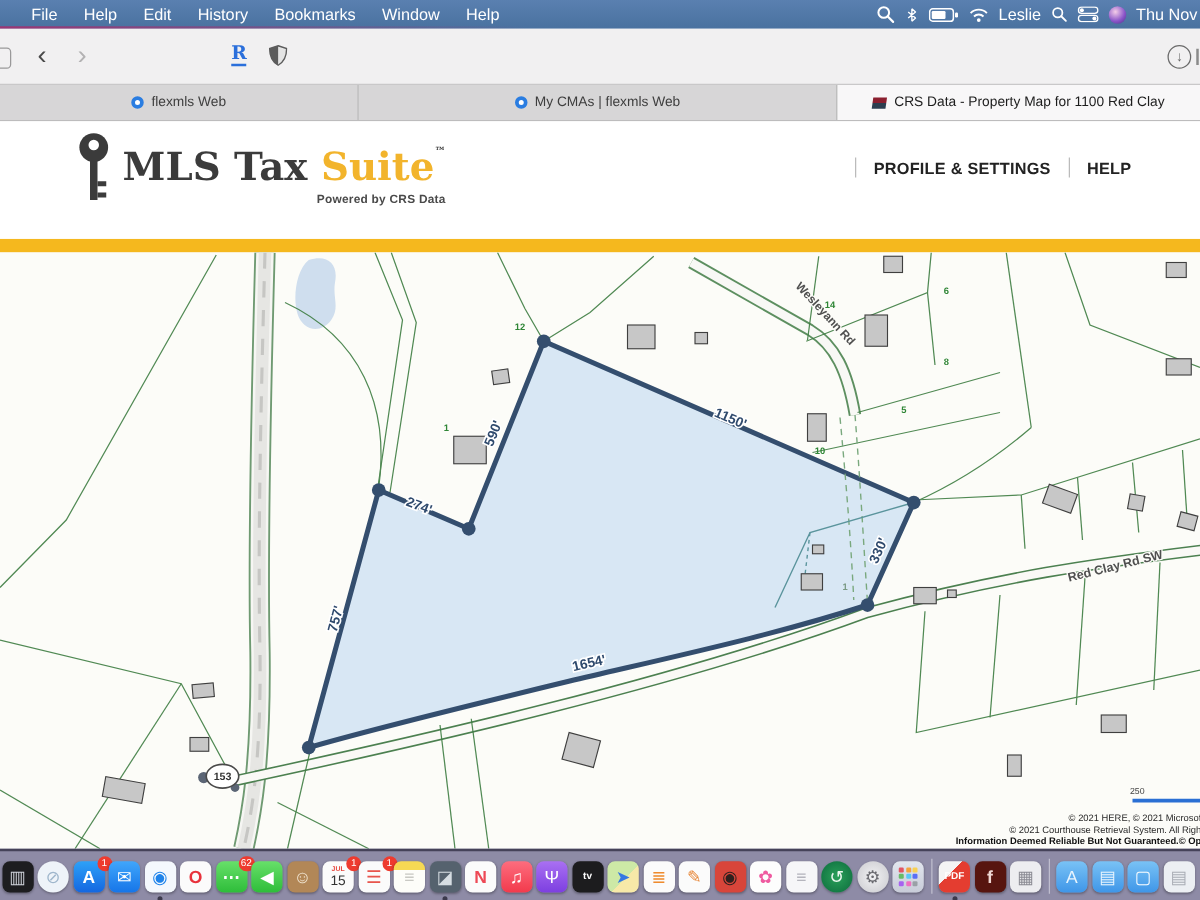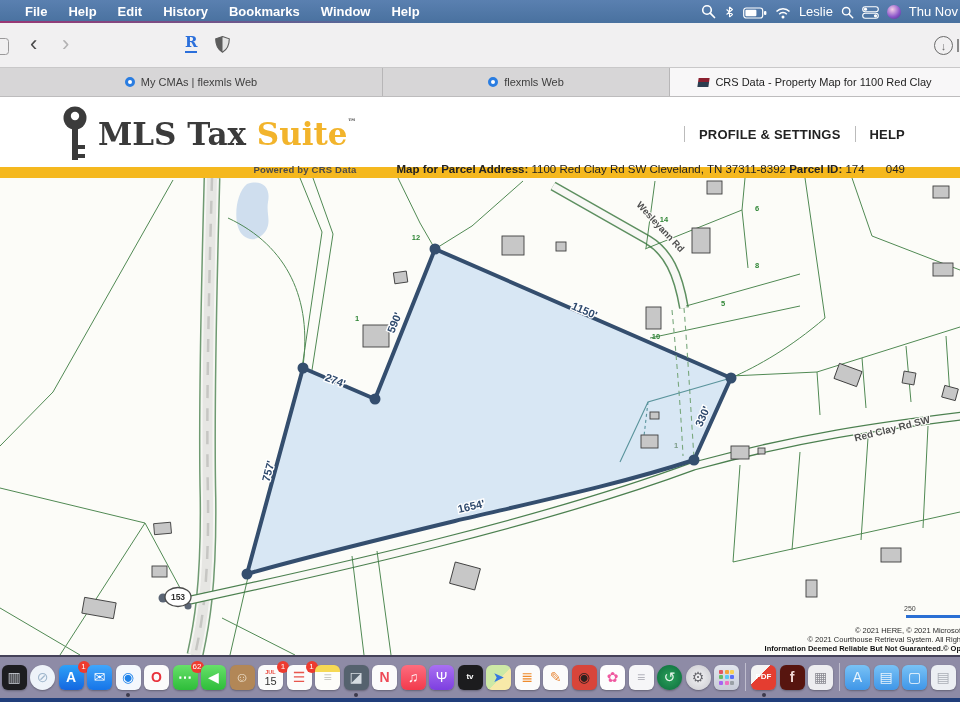--- a/index.html
+++ b/index.html
@@ -1,23 +1,23 @@
 <!DOCTYPE html>
 <html><head>
 <meta charset="utf-8">
 <style>
   html,body{margin:0;padding:0;}
   body{width:960px;height:720px;overflow:hidden;position:relative;background:#fff;
        font-family:"Liberation Sans",sans-serif;-webkit-font-smoothing:antialiased;}
   
   .menubar{height:23px;background:linear-gradient(180deg,#5a80b0,#49719f);color:#fff;
            display:flex;align-items:center;font-size:13px;position:relative;}
-  .menubar-left{display:flex;gap:21px;padding-left:25px;align-items:center;font-weight:bold;}
+  .menubar-left{display:flex;gap:21px;padding-left:25px;align-items:center;}
   .mitem{cursor:default;}
-  .menubar-right{margin-left:auto;display:flex;align-items:flex-end;gap:8px;padding-right:2px;}
+  .menubar-right{margin-left:auto;display:flex;align-items:center;gap:8px;padding-right:2px;}
   .mstat{display:flex;align-items:center;}
   .menu-stripe{position:absolute;left:0;top:21px;width:44%;height:2px;
                background:linear-gradient(90deg,rgba(168,44,108,.85),rgba(168,44,108,0));}
   .siri-circle{width:14px;height:14px;border-radius:50%;
                background:radial-gradient(circle at 38% 32%,#f4cde8,#8a55c9 58%,#4c2d86);}
   
   .toolbar{height:45px;background:#f1f0f1;border-bottom:1px solid #c9c8c9;position:relative;box-sizing:border-box;}
   .win-square{position:absolute;left:-8px;top:15px;width:15px;height:15px;border:1.5px solid #9a999a;border-radius:3.5px;}
   .nav-chev{position:absolute;top:8px;font-size:22px;line-height:26px;}
   .chev-back{left:30px;color:#4a4a4a;}
@@ -34,27 +34,27 @@
   .tb-partial{position:absolute;left:957px;top:16px;width:2px;height:13px;background:#8a8a8a;}
   
   .tabbar{height:28px;background:#cfcecf;display:flex;border-bottom:1px solid #bdbcbd;}
   .tab{display:flex;align-items:center;justify-content:center;gap:6px;font-size:11px;color:#3e3e3e;
        box-sizing:border-box;border-right:1px solid #b7b6b7;background:#d7d6d7;white-space:nowrap;overflow:hidden;}
   .tab.active{background:#f8f7f8;color:#1d1d1d;border-right:none;}
   .fav-flex{width:10px;height:10px;border-radius:50%;border:3px solid #2a7de1;box-sizing:border-box;background:#fff;flex:0 0 auto;}
   .fav-crs{width:11px;height:9px;background:linear-gradient(180deg,#8b1f2f 0 45%,#2c3e50 45% 100%);
            transform:skewX(-8deg);flex:0 0 auto;}
   
-  .siteheader{height:70px;background:#fff;position:relative;}
+  .siteheader{height:94px;background:#fff;position:relative;}
   .logo{position:absolute;left:62px;top:8px;display:flex;align-items:flex-start;gap:8px;}
   .logo-text{display:flex;flex-direction:column;}
   .logo-line{font-family:"DejaVu Serif",serif;font-weight:bold;font-size:31px;line-height:34px;color:#3b3b3b;white-space:nowrap;}
   .logo-line .accent{color:#F2B42C;}
   .logo-line sup{font-size:9px;color:#3b3b3b;vertical-align:20px;}
-  .logo-tag{align-self:flex-end;font-size:9.5px;font-weight:bold;color:#4a4a4a;margin-top:13px;letter-spacing:.2px;}
+  .logo-tag{align-self:flex-end;font-size:9.5px;font-weight:bold;color:#4a4a4a;margin-top:3px;letter-spacing:.2px;}
   .sitenav{position:absolute;right:55px;top:29px;display:flex;align-items:center;font-size:13px;font-weight:bold;color:#222;letter-spacing:.2px;}
   .sitenav a{color:#222;text-decoration:none;cursor:pointer;white-space:nowrap;}
   .sitenav .sep{width:1px;height:16px;background:#bbb;margin:0 14px;}
   .addressline{position:absolute;right:55px;top:66px;font-size:11.5px;color:#222;white-space:nowrap;}
   .addressline b{font-weight:bold;}
   .gapnum{margin-left:18px;}
   .yellowbar{height:11px;background:#F5B81E;}
   
   .map{height:477px;position:relative;background:#fcfcf8;}
   .map svg{display:block;}
@@ -153,27 +153,27 @@
     <svg width="15" height="17" viewBox="0 0 15 17">
         <path d="M7.5,0.6 L14.3,2.8 C14.3,9.5 11.6,13.9 7.5,16.2 C3.4,13.9 0.7,9.5 0.7,2.8 Z" fill="#e4e4e4" stroke="#5c5c5c" stroke-width="1.1"></path>
         <path d="M7.5,0.6 L7.5,16.2 C3.4,13.9 0.7,9.5 0.7,2.8 Z" fill="#5c5c5c"></path>
       </svg>
   </div>
   <div class="tb-download">↓</div>
   <div class="tb-partial"></div>
 </div>
 
 <div class="tabbar">
+  <div class="tab" style="width:287px;">
+    <span class="fav-flex"></span>
+    <span>flexmls Web</span>
+  </div>
   <div class="tab" style="width:383px;">
     <span class="fav-flex"></span>
     <span>My CMAs | flexmls Web</span>
-  </div>
-  <div class="tab" style="width:287px;">
-    <span class="fav-flex"></span>
-    <span>flexmls Web</span>
   </div>
   <div class="tab active" style="width:290px;">
     <span class="fav-crs"></span>
     <span>CRS Data - Property Map for 1100 Red Clay</span>
   </div>
 </div>
 
 <div class="siteheader">
   <div class="logo">
     <svg width="28" height="58" viewBox="0 0 28 58">
@@ -186,27 +186,20 @@
     <div class="logo-text">
       <div class="logo-line"><span>MLS Tax</span>&nbsp;<span class="accent">Suite</span><sup>™</sup></div>
       <div class="logo-tag">Powered by CRS Data</div>
     </div>
   </div>
   <div class="sitenav">
     <span class="sep"></span>
     <a>PROFILE &amp; SETTINGS</a>
     <span class="sep"></span>
     <a>HELP</a>
-  </div>
-  <div class="addressline">
-    <b>Map for Parcel Address:</b>
-    <span>1100 Red Clay Rd SW Cleveland, TN 37311-8392</span>
-    <b>Parcel ID:</b>
-    <span>174</span>
-    <span class="gapnum">049</span>
   </div>
 </div>
 <div class="yellowbar"></div>
 
 <div class="map">
 <svg width="960" height="477" viewBox="0 0 960 477">
   <rect x="0" y="0" width="960" height="477" fill="#fcfcf8"></rect>
 
   <path d="M247,6 C262,1 271,9 268,24 C266,36 272,44 265,54 C256,66 242,62 238,49 C234,36 237,14 247,6 Z" fill="#CFDEEE"></path>
 

